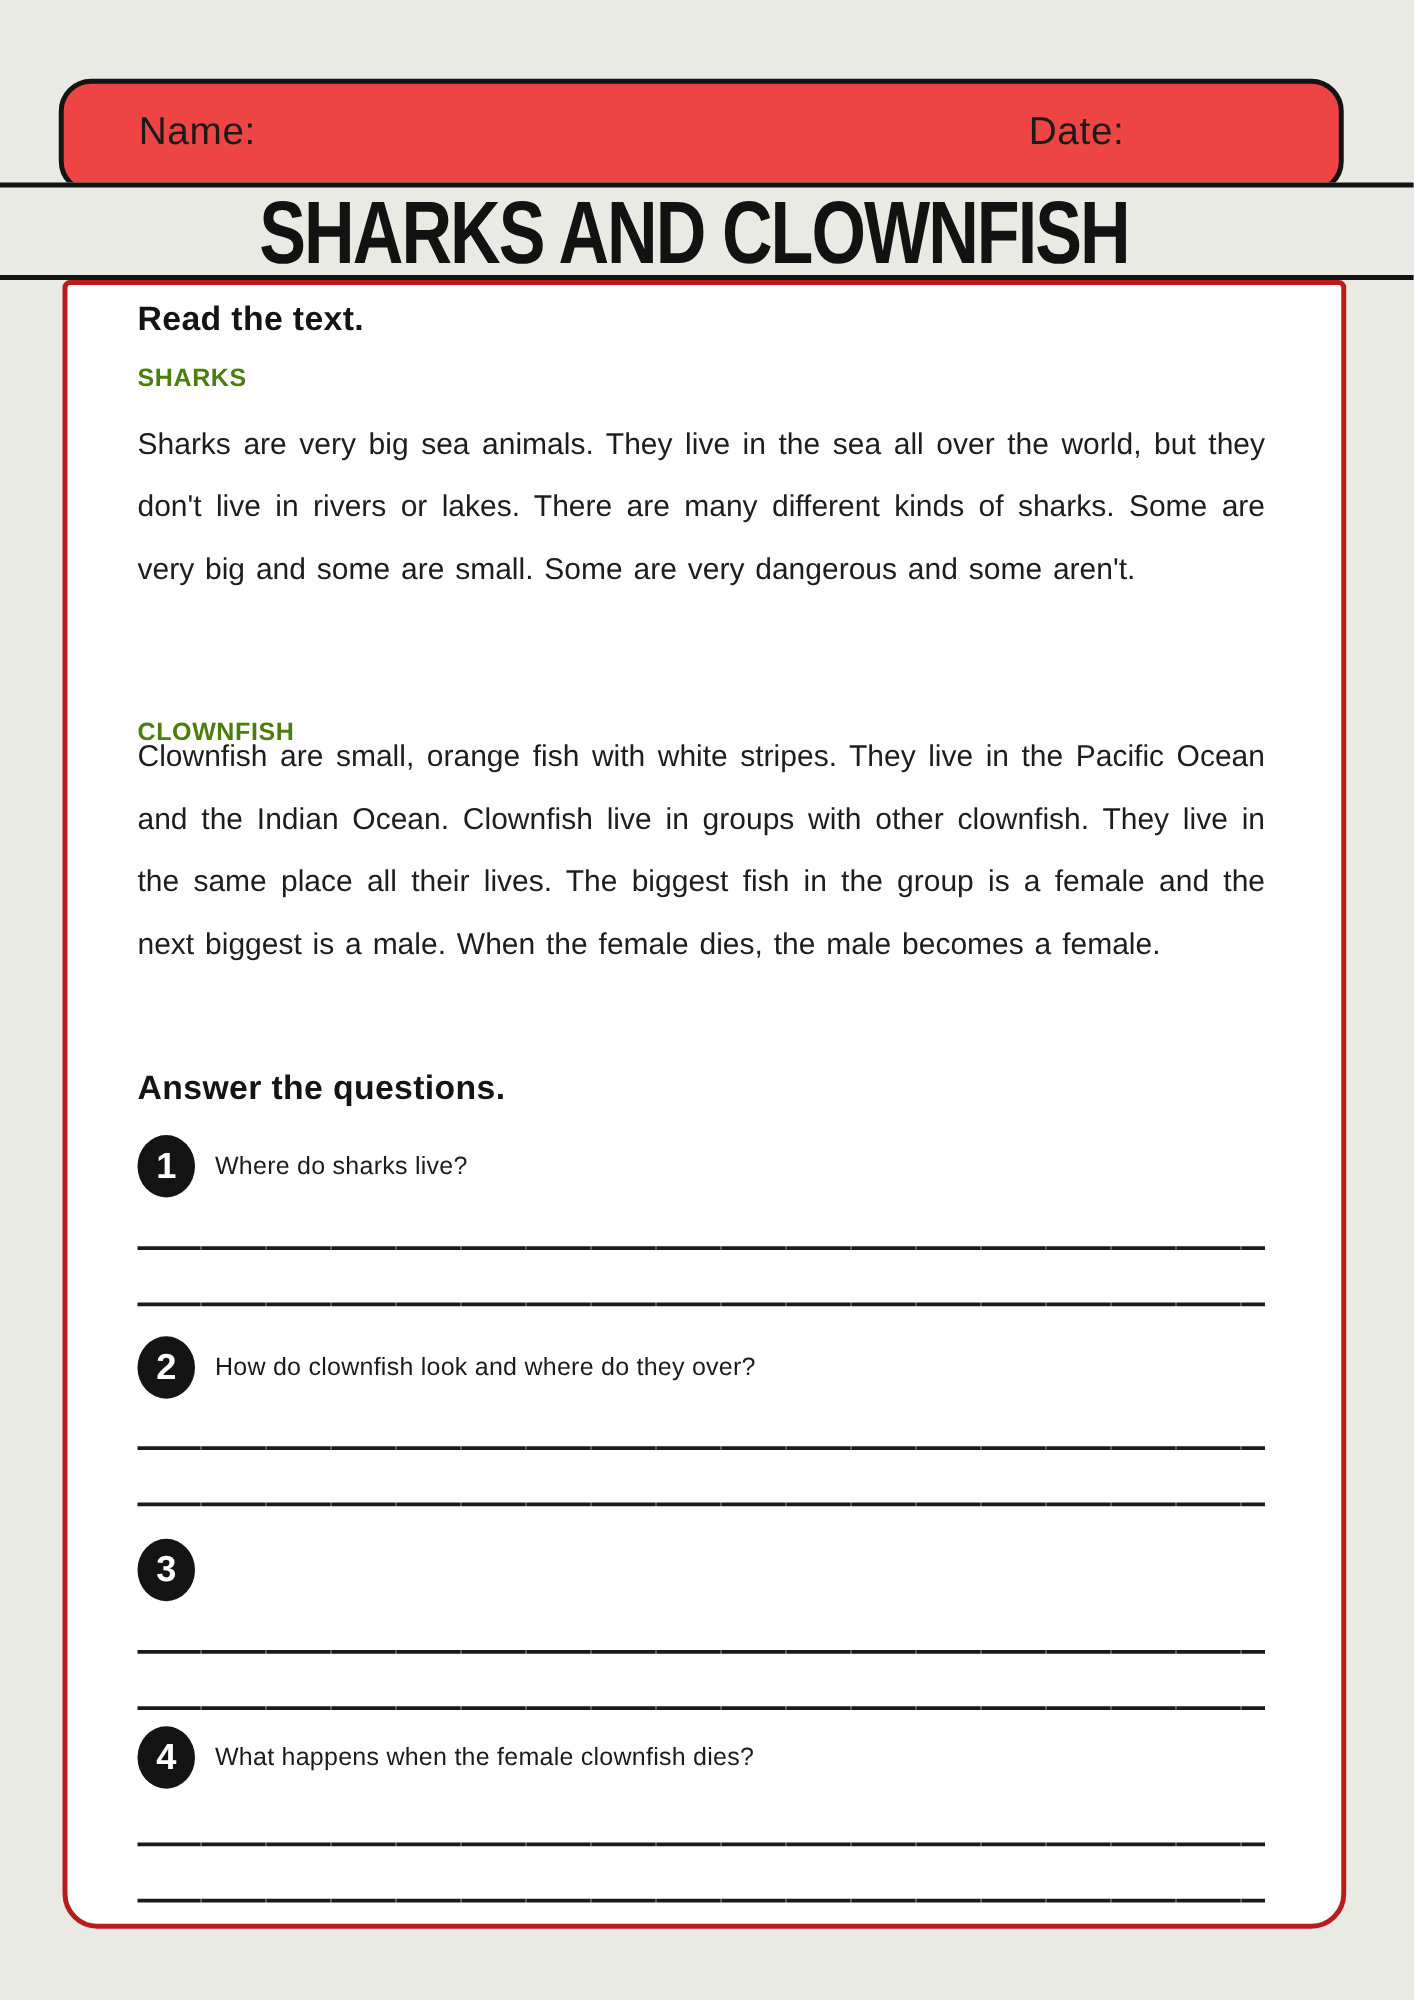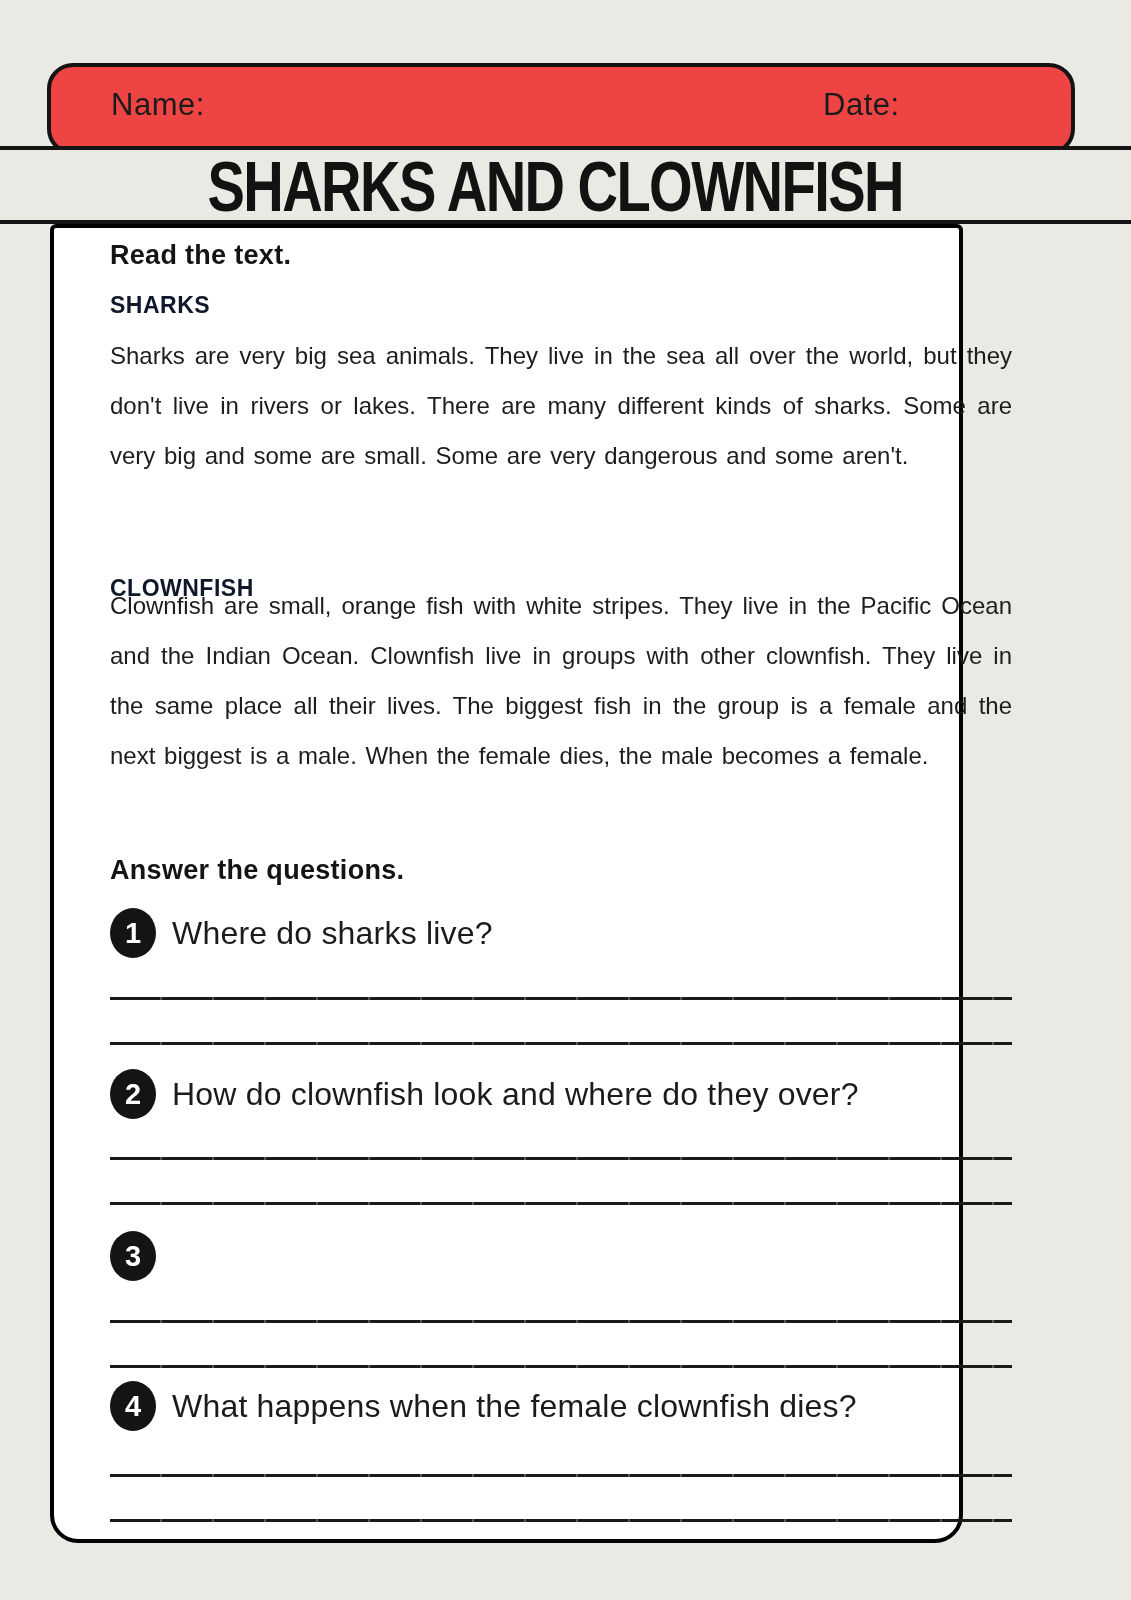--- a/index.html
+++ b/index.html
@@ -42,37 +42,37 @@
   .worksheet-title {
     font-size:71px; font-weight:bold; letter-spacing:-2px;
     line-height:66px; white-space:nowrap;
     transform:scaleX(0.79); transform-origin:center;
     color:#121212;
   }
 
   
   .main-box {
     position:absolute; left:50px; top:224px;
-    width:913px; height:1319px;
+    width:1027px; height:1319px;
     background:#ffffff;
-    border:4px solid #000000;
+    border:4px solid #b91c1c;
     border-radius:6px 6px 28px 28px;
   }
   .inner { position:absolute; left:4px; top:4px; right:4px; bottom:4px; }
 
   .instruction {
     position:absolute; left:52px;
     font-size:27px; font-weight:bold; letter-spacing:0.3px; color:#141414;
   }
   .read-instruction   { top:8px; }
   .answer-instruction { top:623px; }
 
   .section-heading {
     position:absolute; left:52px;
-    font-size:23px; font-weight:bold; letter-spacing:0.5px; color:#0f172a;
+    font-size:20px; font-weight:bold; letter-spacing:0.5px; color:#4d7c0f;
   }
   .sharks-heading    { top:60px; }
   .clownfish-heading { top:309px;margin-top:34px; }
 
   .body-text {
     position:absolute; left:52px; width:902px;
     font-size:24px; line-height:50px;
     text-align:justify; color:#1d1d1d;
     word-spacing:2px;
   }
@@ -89,21 +89,21 @@
   .q3 { top:999px;  }
   .q4 { top:1149px; }
 
   .q-circle {
     flex:0 0 auto;
     width:46px; height:50px; border-radius:50%;
     background:#141414; color:#ffffff;
     display:flex; align-items:center; justify-content:center;
     font-size:29px; font-weight:bold;
   }
-  .q-text { font-size:32px; color:#1b1b1b; letter-spacing:0.2px; white-space:nowrap; }
+  .q-text { font-size:20px; color:#1b1b1b; letter-spacing:0.2px; white-space:nowrap; }
 
   .answer-line {
     position:absolute; left:52px; width:902px; height:3px;
     background:repeating-linear-gradient(90deg,#1a1a1a 0 50px,#5a5a5a 50px 52px);
   }
   .al-1a { top:765px;  }  .al-1b { top:810px;  }
   .al-2a { top:925px;  }  .al-2b { top:970px;  }
   .al-3a { top:1088px; }  .al-3b { top:1133px; }
   .al-4a { top:1242px; }  .al-4b { top:1287px; }
 </style>

